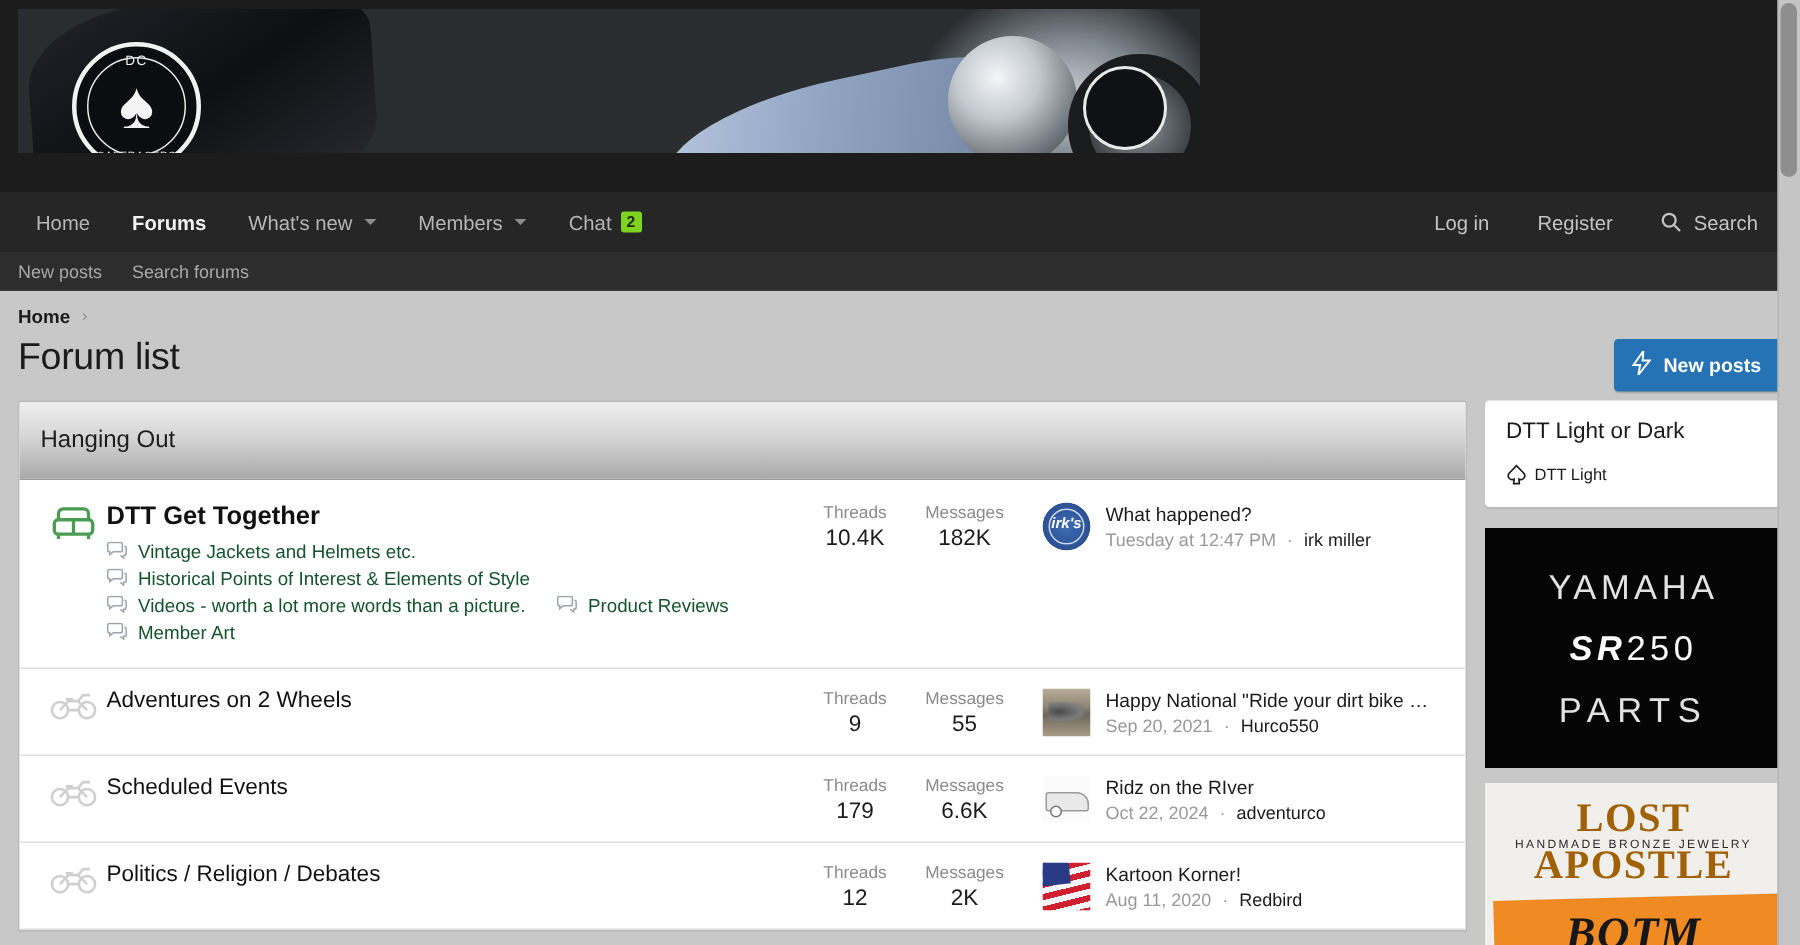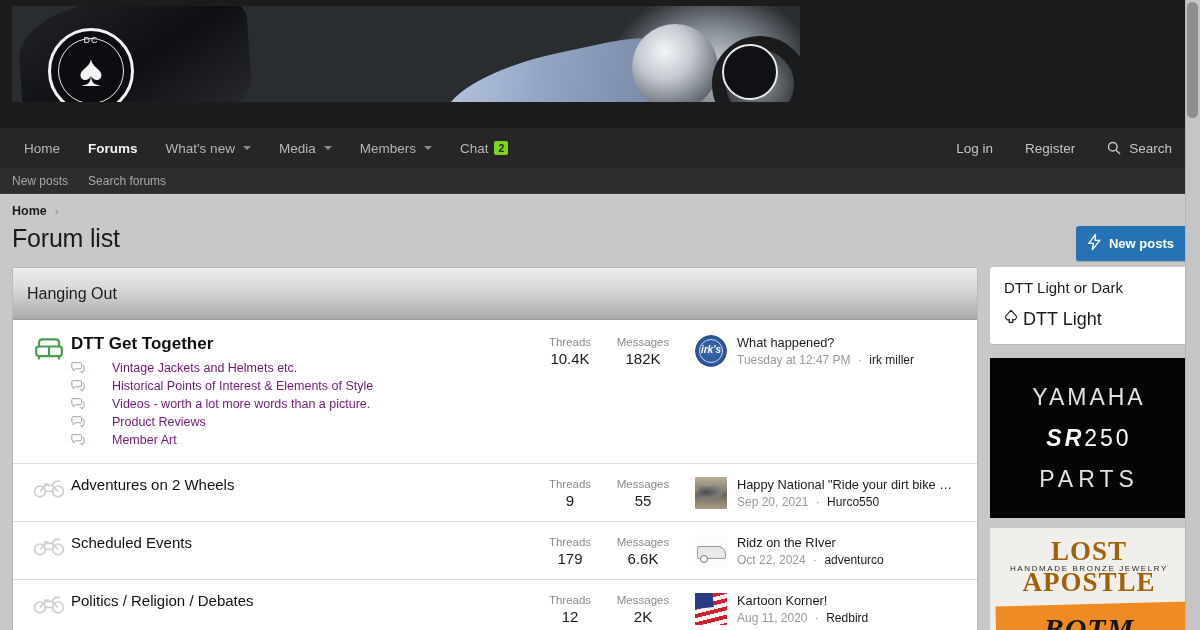--- a/index.html
+++ b/index.html
@@ -201,26 +201,25 @@
   .node-title {
     font-size: 15px; color: #111; cursor: pointer;
   }
   .node-title.big { font-size: 17px; font-weight: bold; }
   .subforums {
     margin-top: 7px;
     display: flex; flex-wrap: wrap;
     width: 430px;
   }
   .sub {
-    display: flex; align-items: center;
-    font-size: 12.5px; color: #701a75;
+    display: flex; align-items: flex-start;
+    font-size: 12.5px; color: #14532d;
     margin: 0 0 4px 0;
     cursor: pointer;
     white-space: nowrap;
-    gap: 20px;
   }
   .sub .bub { margin-right: 7px; display: flex; }
   .sub.w-full { width: 100%; }
   .sub.w-half { width: 300px; }
 
   .stat {
     flex: 0 0 60px; text-align: center; padding-top: 2px;
   }
   .stat-lbl { font-size: 11.5px; color: #8a8a8a; }
   .stat-val { font-size: 15px; color: #1b1b1b; margin-top: 2px; }
@@ -307,22 +306,22 @@
 
   
   .side-card {
     background: #fff; border-radius: 3px;
     padding: 12px 14px 14px 14px;
     margin-bottom: 14px;
     box-shadow: 0 1px 1px rgba(0,0,0,.07);
   }
   .side-title { font-size: 15px; color: #1b1b1b; }
   .side-opt {
-    display: flex; 
-    margin-top: 13px; font-size: 18px; color: #1b1b1b;
+    display: flex; align-items: center;
+    margin-top: 13px; font-size: 11px; color: #1b1b1b;
     cursor: pointer;
   }
   .side-opt .sp { margin-right: 5px; display: flex; }
 
   .ad {
     width: 198px; background: #fff; overflow: hidden;
     margin-bottom: 10px;
   }
   .ad-yam {
     height: 160px; background: #050505;
@@ -404,24 +403,20 @@
   <div class="navbar">
     <div class="nav-left">
       <div class="nav-item first">
         <span>Home</span>
       </div>
       <div class="nav-item active">
         <span>Forums</span>
       </div>
       <div class="nav-item">
         <span>What's new</span>
-        <span class="caret"></span>
-      </div>
-      <div class="nav-item">
-        <span>Media</span>
         <span class="caret"></span>
       </div>
       <div class="nav-item">
         <span>Members</span>
         <span class="caret"></span>
       </div>
       <div class="nav-item">
         <span>Chat</span>
         <span class="badge-chat">2</span>
       </div>

